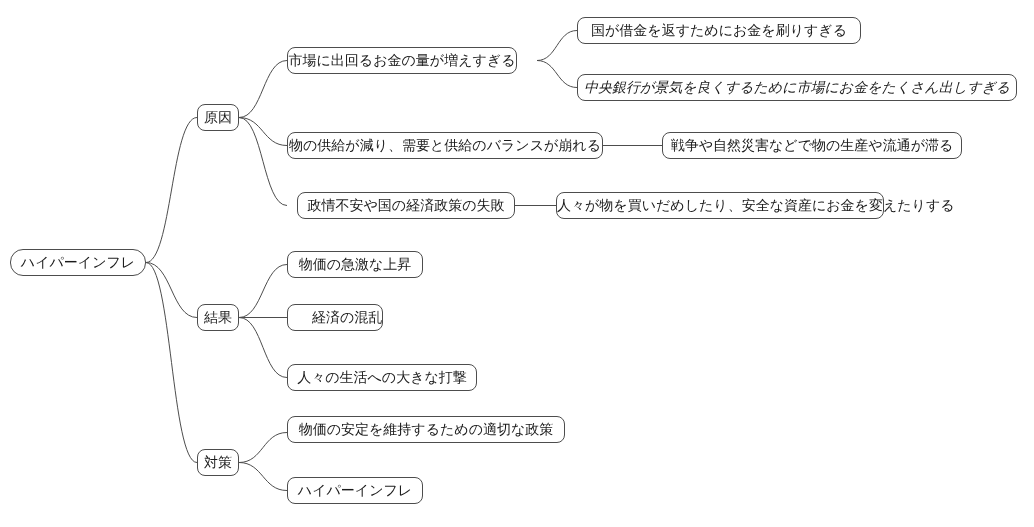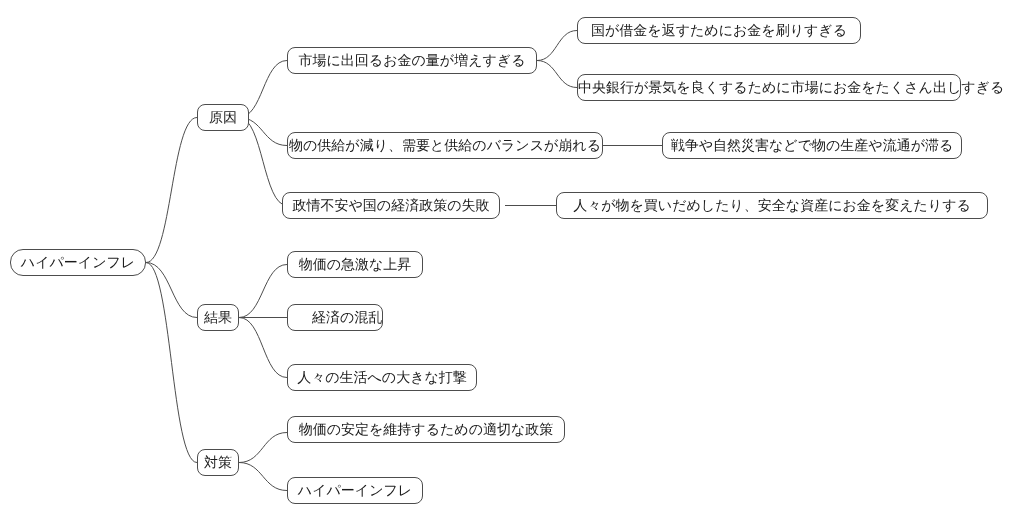--- a/index.html
+++ b/index.html
@@ -63,35 +63,35 @@
     <path d="M505,205.5 L556,205.5"></path>
     <path d="M239,317.5 C263,317.5 263,264.5 287,264.5"></path>
     <path d="M239,317.5 L287,317.5"></path>
     <path d="M239,317.5 C263,317.5 263,377.5 287,377.5"></path>
     <path d="M239,462.5 C263,462.5 263,432.5 287,432.5"></path>
     <path d="M239,462.5 C263,462.5 263,490.5 287,490.5"></path>
   </svg>
 
   <div class="node root" style="left:10px; top:249px; width:136px;">ハイパーインフレ</div>
 
-  <div class="node" style="left:197px; top:104px; width:52px;">原因</div>
+  <div class="node" style="left:197px; top:104px; width:42px;">原因</div>
 
-  <div class="node" style="left:287px; top:47px; width:250px;">市場に出回るお金の量が増えすぎる</div>
+  <div class="node" style="left:287px; top:47px; width:230px;">市場に出回るお金の量が増えすぎる</div>
 
   <div class="node" style="left:577px; top:17px; width:284px;">国が借金を返すためにお金を刷りすぎる</div>
 
-  <div class="node" style="left:577px; top:74px; width:384px;">中央銀行が景気を良くするために市場にお金をたくさん出しすぎる</div>
+  <div class="node" style="left:577px; top:74px; width:440px;font-style:italic;">中央銀行が景気を良くするために市場にお金をたくさん出しすぎる</div>
 
   <div class="node" style="left:287px; top:132px; width:316px;">物の供給が減り、需要と供給のバランスが崩れる</div>
 
   <div class="node" style="left:662px; top:132px; width:300px;">戦争や自然災害などで物の生産や流通が滞る</div>
 
-  <div class="node" style="left:282px; top:192px; width:218px;">政情不安や国の経済政策の失敗</div>
+  <div class="node" style="left:297px; top:192px; width:218px;">政情不安や国の経済政策の失敗</div>
 
-  <div class="node" style="left:556px; top:192px; width:432px;">人々が物を買いだめしたり、安全な資産にお金を変えたりする</div>
+  <div class="node" style="left:556px; top:192px; width:328px;">人々が物を買いだめしたり、安全な資産にお金を変えたりする</div>
 
   <div class="node" style="left:197px; top:304px; width:42px;">結果</div>
 
   <div class="node" style="left:287px; top:251px; width:136px;">物価の急激な上昇</div>
 
   <div class="node" style="left:287px; top:304px; width:96px;padding-left:24px;">経済の混乱</div>
 
   <div class="node" style="left:287px; top:364px; width:190px;">人々の生活への大きな打撃</div>
 
   <div class="node" style="left:197px; top:449px; width:42px;">対策</div>

